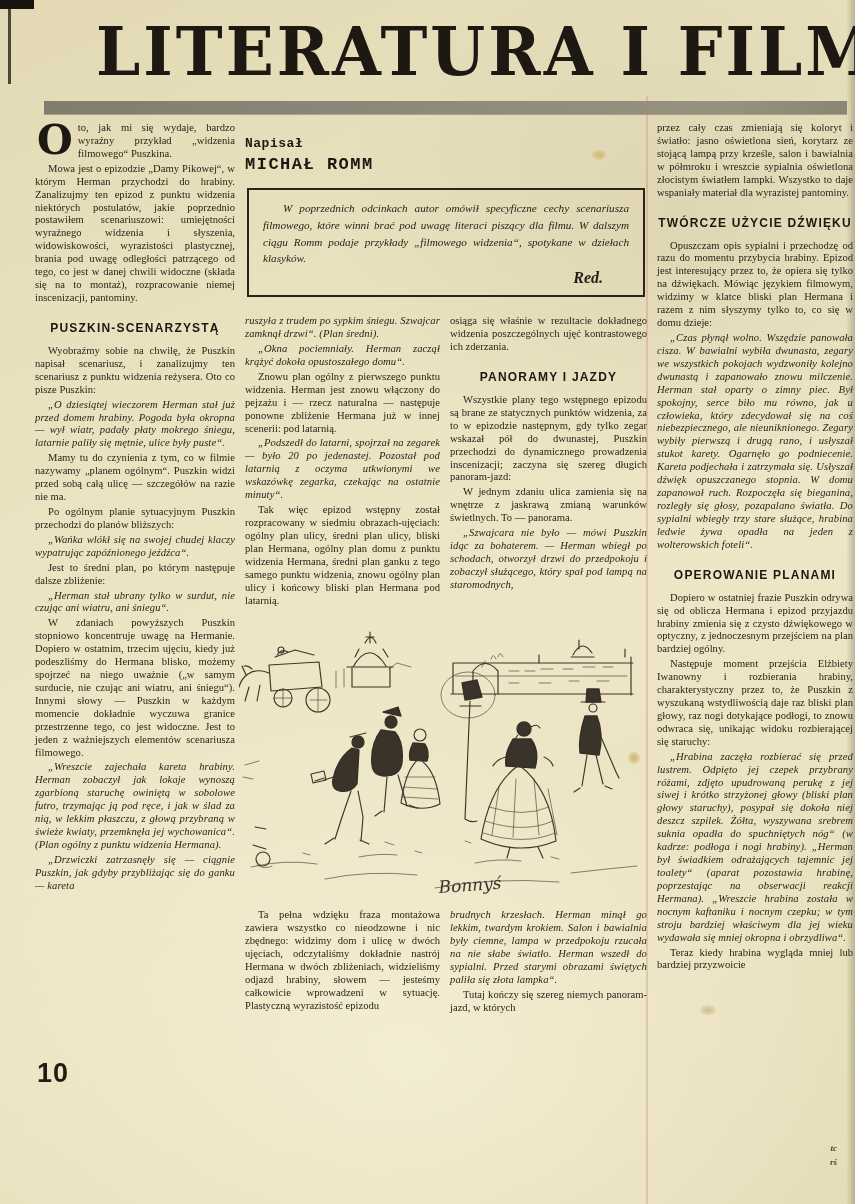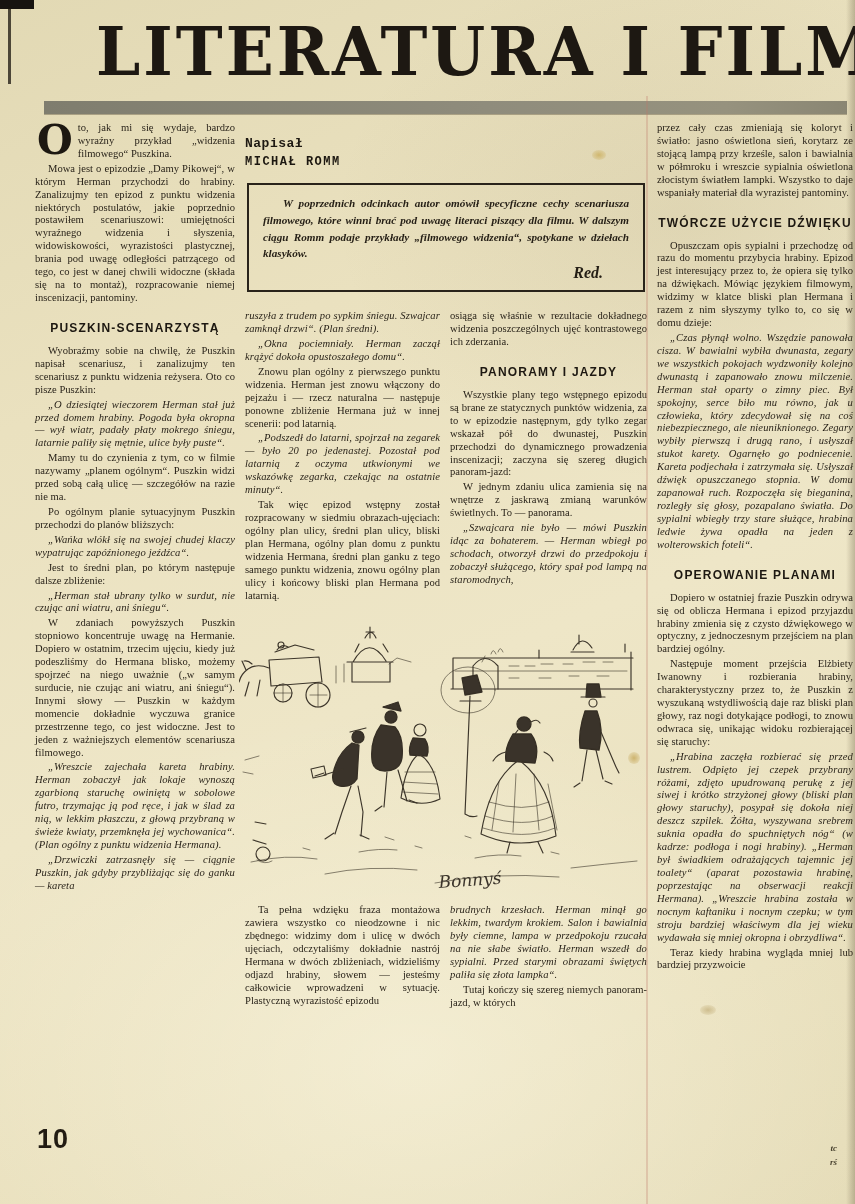--- a/index.html
+++ b/index.html
@@ -96,30 +96,30 @@
     font-weight:bold;
     font-size:41px;
     line-height:.78;
     padding:3px 5px 0 2px;
     color:#1d1811;
   }
 
   
   .byline{margin:14px 0 14px 0;text-align:left;font-family:Liberation Mono, monospace;}
   .byline .lbl{display:block;font-size:13px;font-weight:bold;letter-spacing:.5px;color:#1e1912;}
-  .byline .name{display:block;margin-top:4px;font-size:12px;font-weight:bold;letter-spacing:1.5px;color:#1c1710;}
+  .byline .name{display:block;margin-top:4px;font-size:17px;font-weight:bold;letter-spacing:1.5px;color:#1c1710;}
   .note-box{
     border:2px solid #29231a;
     margin:0 2px 18px 2px;
     padding:10px 14px 8px 14px;
   }
   .note-box .note-text{
     margin:0;
     font-size:11.2px;
-    font-weight:bold;
+    font-weight:normal;
     font-style:italic;
     line-height:1.5;
     text-align:justify;
     text-indent:20px;
     color:#241e15;
   }
   .note-box .note-sig{
     margin:2px 26px 0 0;
     text-align:right;
     font-size:16px;
@@ -130,21 +130,21 @@
 
   
   .illo svg{position:absolute;left:-6px;top:-4px;}
   .sk{stroke:#3c352a;stroke-width:1.15;fill:none;stroke-linecap:round;stroke-linejoin:round;}
   .skb{stroke:#352e24;stroke-width:1.3;fill:#3a332a;stroke-linecap:round;stroke-linejoin:round;}
   .skf{stroke:#3c352a;stroke-width:1;fill:none;opacity:.6;stroke-linecap:round;}
   .sig-text{font-family:"DejaVu Serif", serif;font-style:italic;fill:#3a332a;font-size:17px;}
 
   .page-number{
     position:absolute;
-    left:37px;top:1124px;
+    left:37px;top:1058px;
     font-family:"Liberation Sans", sans-serif;
     font-size:27px;font-weight:bold;color:#221c13;
     letter-spacing:1px;
   }
 </style>
 </head>
 <body>
 
 <div class="page">
 

